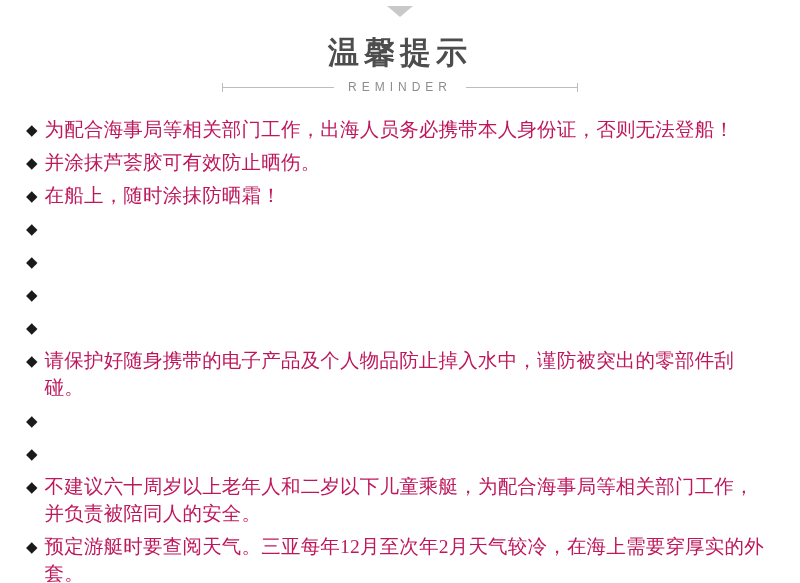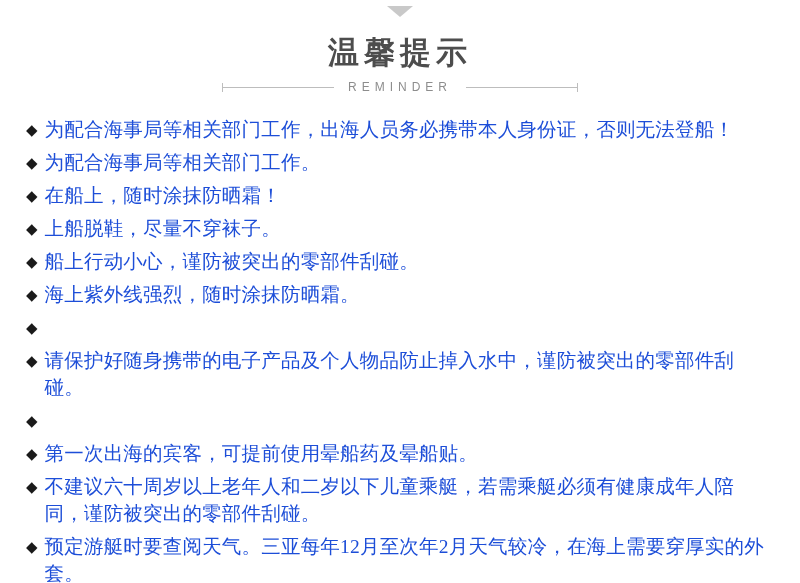--- a/index.html
+++ b/index.html
@@ -97,21 +97,21 @@
     font-size: 15px;
     line-height: 27px;
     color: #1a1a1a;
     margin-right: 7px;
     transform: translateY(0px);
   }
   .item-text {
     font-family: "Liberation Serif", serif;
     font-size: 19.5px;
     line-height: 27px;
-    color: #1d4ed8;
+    color: #be185d;
     letter-spacing: 0.2px;
     text-align: left;
   }
 </style>
 </head>
 <body>
 
 <div class="page">
 
   <div class="top-arrow">
@@ -129,64 +129,60 @@
 
   <div class="list">
 
     <div class="item">
       <span class="bullet">◆</span>
       <span class="item-text">为配合海事局等相关部门工作，出海人员务必携带本人身份证，否则无法登船！</span>
     </div>
 
     <div class="item">
       <span class="bullet">◆</span>
-      <span class="item-text">为配合海事局等相关部门工作。</span>
+      <span class="item-text">并涂抹芦荟胶可有效防止晒伤。</span>
     </div>
 
     <div class="item">
       <span class="bullet">◆</span>
       <span class="item-text">在船上，随时涂抹防晒霜！</span>
     </div>
 
     <div class="item">
       <span class="bullet">◆</span>
-      <span class="item-text">上船脱鞋，尽量不穿袜子。</span>
     </div>
 
     <div class="item">
       <span class="bullet">◆</span>
-      <span class="item-text">船上行动小心，谨防被突出的零部件刮碰。</span>
     </div>
 
     <div class="item">
       <span class="bullet">◆</span>
-      <span class="item-text">海上紫外线强烈，随时涂抹防晒霜。</span>
     </div>
 
     <div class="item">
       <span class="bullet">◆</span>
     </div>
 
     <div class="item">
       <span class="bullet">◆</span>
       <span class="item-text">请保护好随身携带的电子产品及个人物品防止掉入水中，谨防被突出的零部件刮碰。</span>
     </div>
 
     <div class="item">
       <span class="bullet">◆</span>
     </div>
 
     <div class="item">
       <span class="bullet">◆</span>
-      <span class="item-text">第一次出海的宾客，可提前使用晕船药及晕船贴。</span>
     </div>
 
     <div class="item">
       <span class="bullet">◆</span>
-      <span class="item-text">不建议六十周岁以上老年人和二岁以下儿童乘艇，若需乘艇必须有健康成年人陪同，谨防被突出的零部件刮碰。</span>
+      <span class="item-text">不建议六十周岁以上老年人和二岁以下儿童乘艇，为配合海事局等相关部门工作，并负责被陪同人的安全。</span>
     </div>
 
     <div class="item">
       <span class="bullet">◆</span>
       <span class="item-text">预定游艇时要查阅天气。三亚每年12月至次年2月天气较冷，在海上需要穿厚实的外套。</span>
     </div>
 
   </div>
 </div>
 

